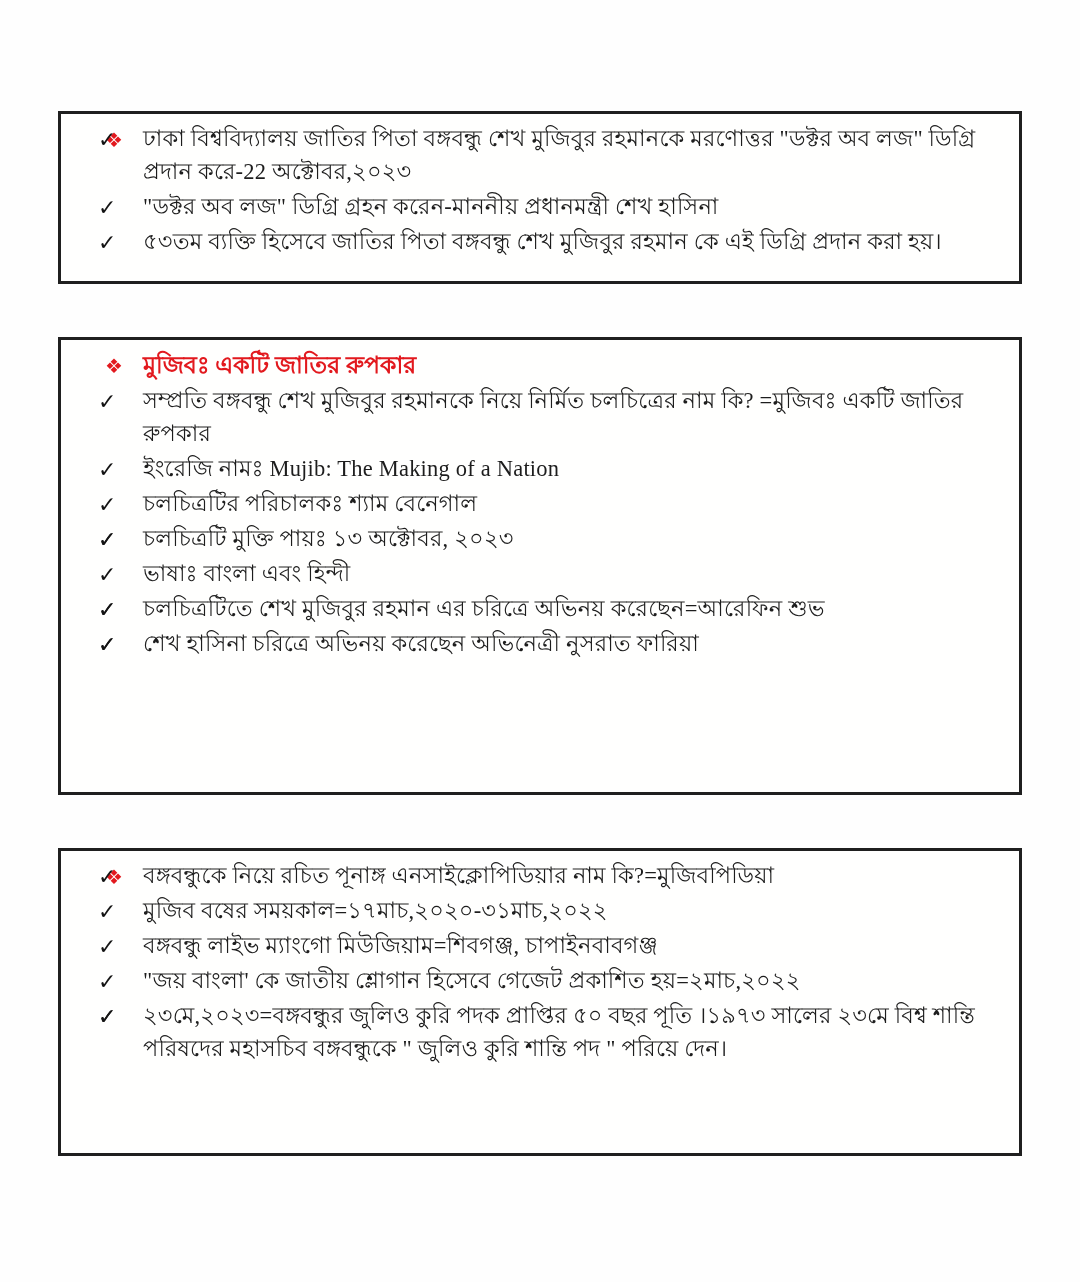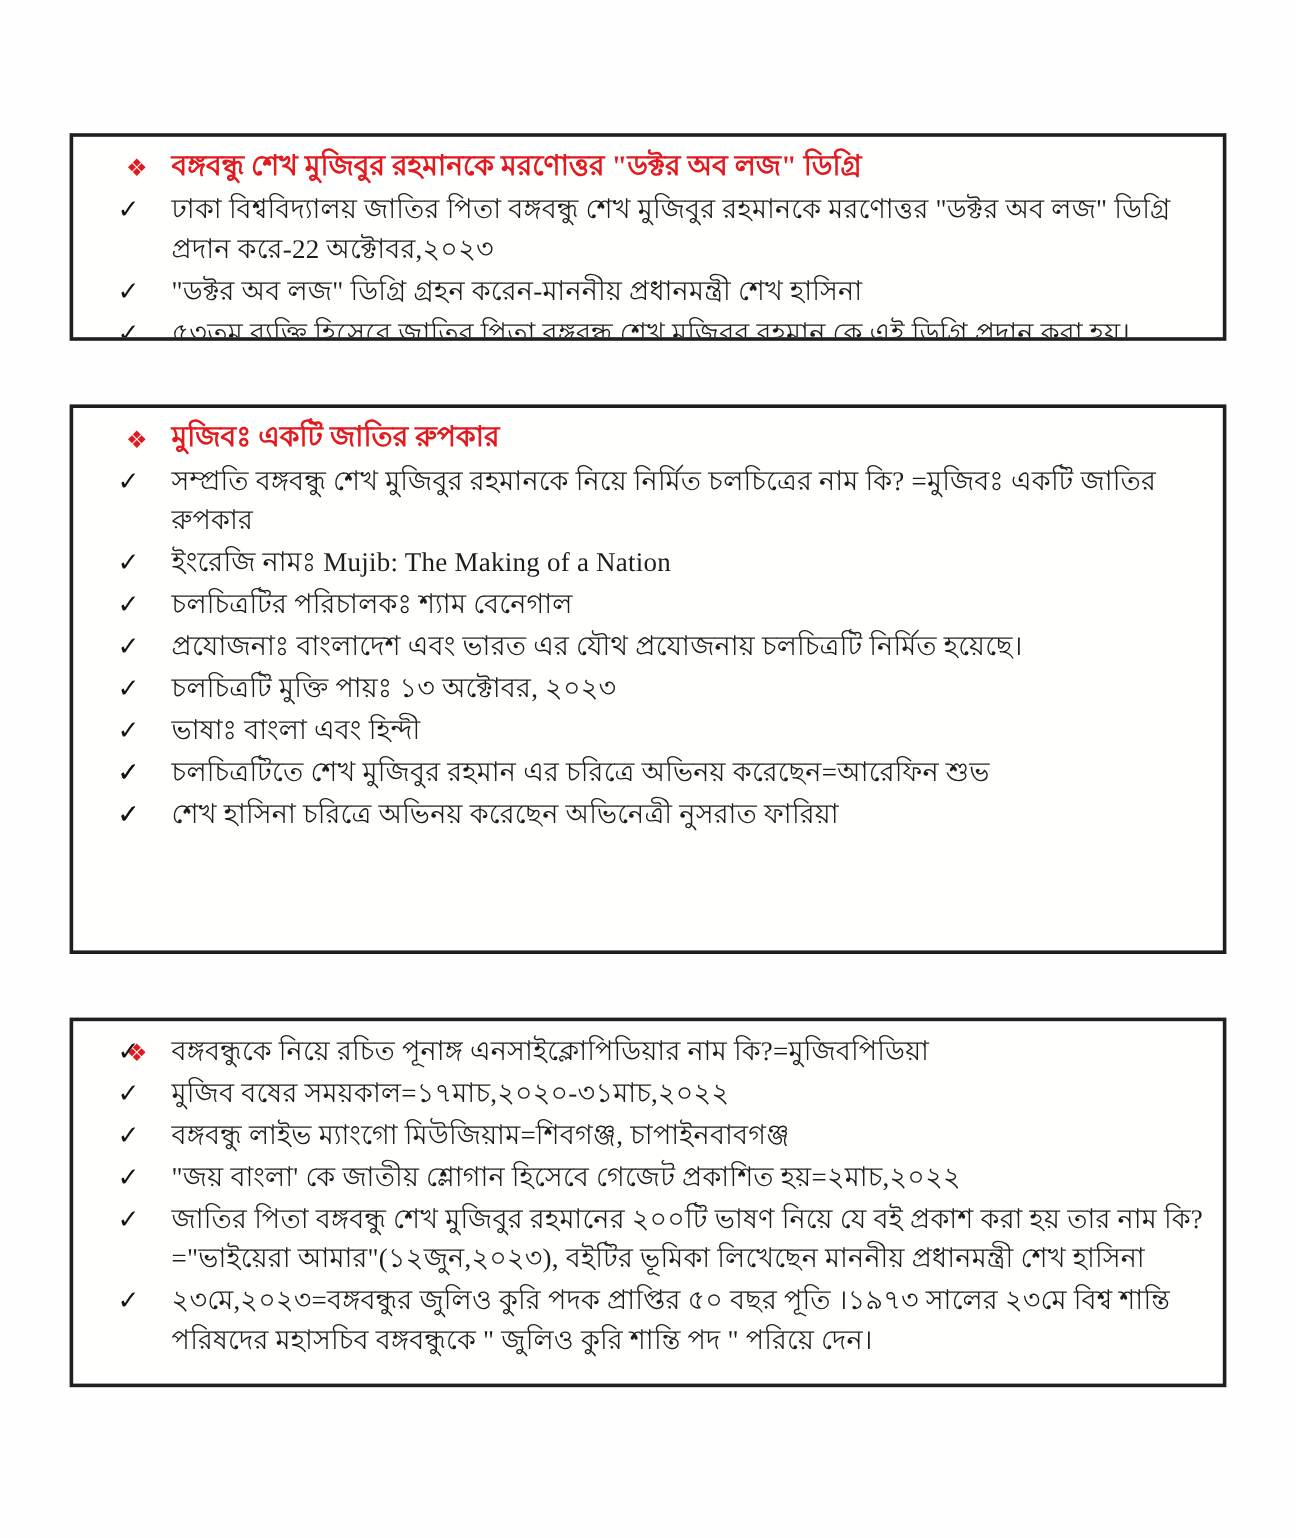--- a/index.html
+++ b/index.html
@@ -65,21 +65,20 @@
   }
 </style>
 </head>
 <body>
 
 <div class="page">
 
   <section class="info-box" id="box-doctor-of-laws">
     <div class="box-title">
       <span class="diamond">❖</span>
-      <span>বঙ্গবন্ধু শেখ মুজিবুর রহমানকে মরণোত্তর "ডক্টর অব লজ" ডিগ্রি</span>
     </div>
     <div class="item">
       <span class="check">✓</span>
       <span>ঢাকা বিশ্ববিদ্যালয় জাতির পিতা বঙ্গবন্ধু শেখ মুজিবুর রহমানকে মরণোত্তর "ডক্টর অব লজ" ডিগ্রি প্রদান করে-22 অক্টোবর,২০২৩</span>
     </div>
     <div class="item">
       <span class="check">✓</span>
       <span>"ডক্টর অব লজ" ডিগ্রি গ্রহন করেন-মাননীয় প্রধানমন্ত্রী শেখ হাসিনা</span>
     </div>
     <div class="item">
@@ -100,21 +99,20 @@
     <div class="item">
       <span class="check">✓</span>
       <span>ইংরেজি নামঃ Mujib: The Making of a Nation</span>
     </div>
     <div class="item">
       <span class="check">✓</span>
       <span>চলচিত্রটির পরিচালকঃ শ্যাম বেনেগাল</span>
     </div>
     <div class="item">
       <span class="check">✓</span>
-      <span>প্রযোজনাঃ বাংলাদেশ এবং ভারত এর যৌথ প্রযোজনায় চলচিত্রটি নির্মিত হয়েছে।</span>
     </div>
     <div class="item">
       <span class="check">✓</span>
       <span>চলচিত্রটি মুক্তি পায়ঃ ১৩ অক্টোবর, ২০২৩</span>
     </div>
     <div class="item">
       <span class="check">✓</span>
       <span>ভাষাঃ বাংলা এবং হিন্দী</span>
     </div>
     <div class="item">
@@ -148,21 +146,20 @@
     <div class="item">
       <span class="check">✓</span>
       <span>বঙ্গবন্ধু লাইভ ম্যাংগো মিউজিয়াম=শিবগঞ্জ, চাপাইনবাবগঞ্জ</span>
     </div>
     <div class="item">
       <span class="check">✓</span>
       <span>"জয় বাংলা' কে জাতীয় শ্লোগান হিসেবে গেজেট প্রকাশিত হয়=২মাচ,২০২২</span>
     </div>
     <div class="item">
       <span class="check">✓</span>
-      <span>জাতির পিতা বঙ্গবন্ধু শেখ মুজিবুর রহমানের ২০০টি ভাষণ নিয়ে যে বই প্রকাশ করা হয় তার নাম কি?="ভাইয়েরা আমার"(১২জুন,২০২৩), বইটির ভূমিকা লিখেছেন মাননীয় প্রধানমন্ত্রী শেখ হাসিনা</span>
     </div>
     <div class="item">
       <span class="check">✓</span>
       <span>২৩মে,২০২৩=বঙ্গবন্ধুর জুলিও কুরি পদক প্রাপ্তির ৫০ বছর পূতি ।১৯৭৩ সালের ২৩মে বিশ্ব শান্তি পরিষদের মহাসচিব বঙ্গবন্ধুকে " জুলিও কুরি শান্তি পদ " পরিয়ে দেন।</span>
     </div>
   </section>
 
 </div>
 
 </body></html>

